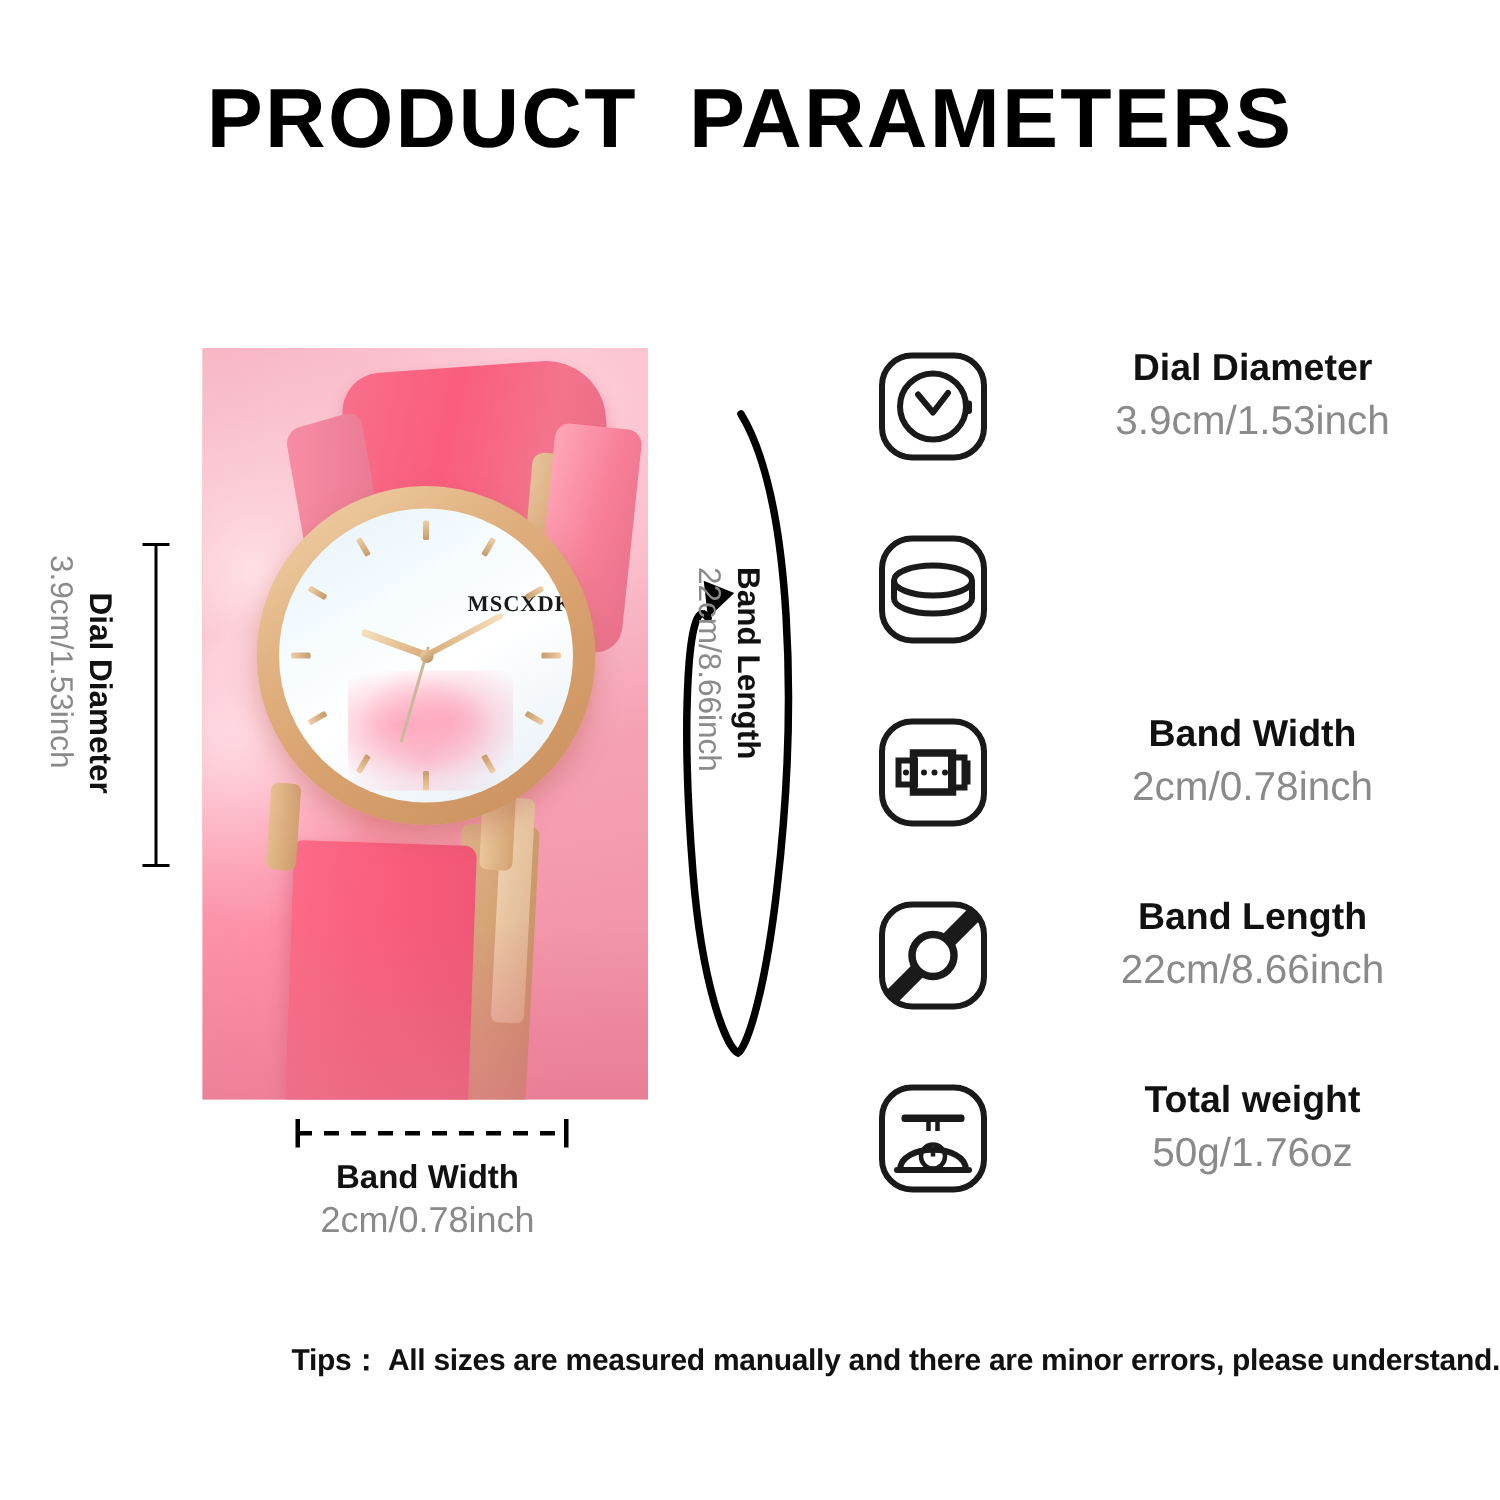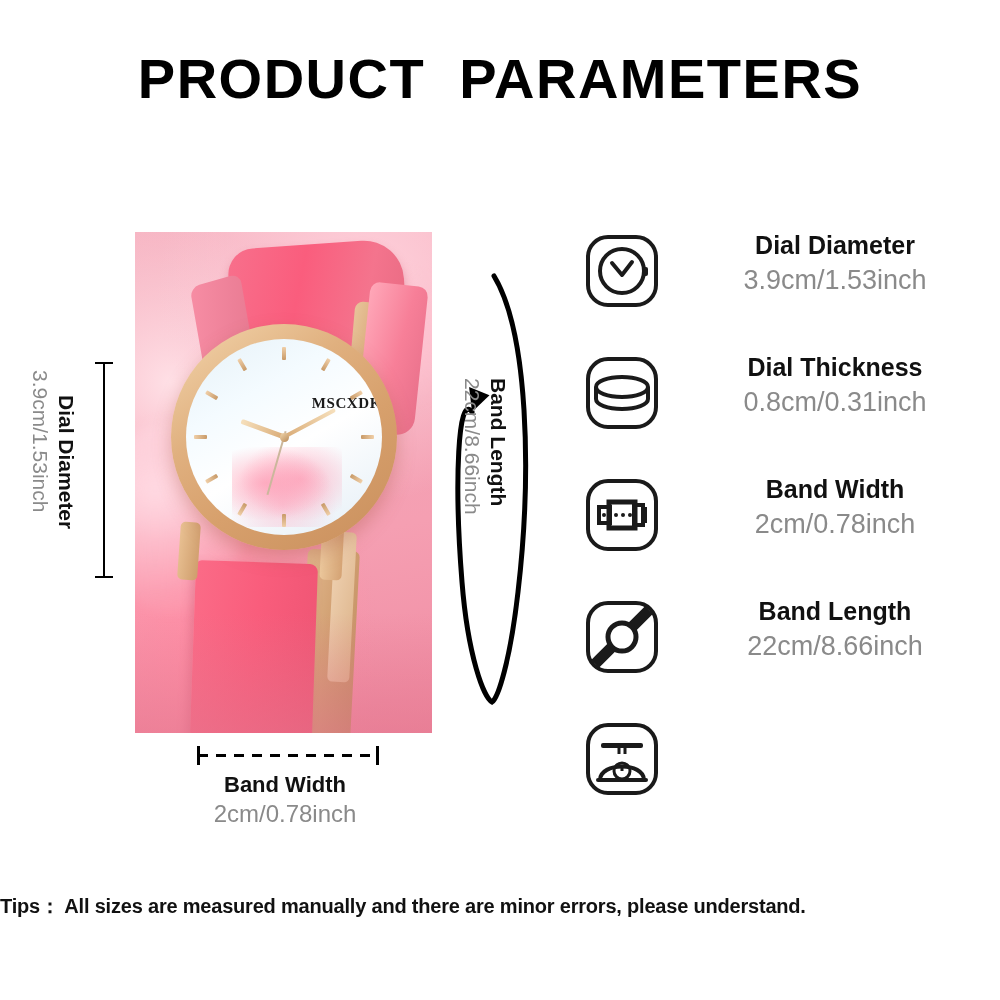--- a/index.html
+++ b/index.html
@@ -382,21 +382,21 @@
     line-height: 36px;
     white-space: nowrap;
   }
 
   
   .tips {
     position: absolute;
     left: 0;
     top: 893px;
     width: 1000px;
-    text-align: left;
+    text-align: right;
     font-size: 20px;
     font-weight: bold;
     color: #111111;
     letter-spacing: -0.2px;
   }
 </style>
 </head>
 <body>
 
 <div id="page">
@@ -483,24 +483,20 @@
     </div>
 
     <div class="spec-row">
       <div class="spec-icon">
         <svg width="78" height="78" viewBox="0 0 78 78">
           <rect x="5" y="5" width="68" height="68" rx="20" ry="20" fill="none" stroke="#1a1a1a" stroke-width="4"></rect>
           <ellipse cx="39" cy="33" rx="26" ry="10" fill="none" stroke="#1a1a1a" stroke-width="4"></ellipse>
           <path d="M13 33 L13 45 A26 10 0 0 0 65 45 L65 33" fill="none" stroke="#1a1a1a" stroke-width="4"></path>
         </svg>
       </div>
-      <div class="spec-text">
-        <div class="spec-label">Dial Thickness</div>
-        <div class="spec-value">0.8cm/0.31inch</div>
-      </div>
     </div>
 
     <div class="spec-row">
       <div class="spec-icon">
         <svg width="78" height="78" viewBox="0 0 78 78">
           <rect x="5" y="5" width="68" height="68" rx="20" ry="20" fill="none" stroke="#1a1a1a" stroke-width="4"></rect>
           <rect x="26" y="26" width="26" height="26" fill="none" stroke="#1a1a1a" stroke-width="5"></rect>
           <rect x="16" y="31" width="11" height="16" fill="none" stroke="#1a1a1a" stroke-width="4"></rect>
           <rect x="51" y="29" width="9" height="20" fill="none" stroke="#1a1a1a" stroke-width="4"></rect>
           <line x1="62" y1="31" x2="62" y2="47" stroke="#1a1a1a" stroke-width="4"></line>
@@ -536,19 +532,23 @@
         <svg width="78" height="78" viewBox="0 0 78 78">
           <rect x="5" y="5" width="68" height="68" rx="20" ry="20" fill="none" stroke="#1a1a1a" stroke-width="4"></rect>
           <rect x="18" y="23" width="42" height="5" rx="2" fill="#1a1a1a"></rect>
           <path d="M36 28 L36 34 M42 28 L42 34" stroke="#1a1a1a" stroke-width="3"></path>
           <path d="M17 60 C17 42, 61 42, 61 60 Z" fill="none" stroke="#1a1a1a" stroke-width="4"></path>
           <line x1="15" y1="60" x2="63" y2="60" stroke="#1a1a1a" stroke-width="4" stroke-linecap="round"></line>
           <circle cx="39" cy="51" r="8" fill="none" stroke="#1a1a1a" stroke-width="3"></circle>
           <line x1="39" y1="51" x2="39" y2="45" stroke="#1a1a1a" stroke-width="3"></line>
         </svg>
       </div>
+      <div class="spec-text">
+        <div class="spec-label">Total weight</div>
+        <div class="spec-value">50g/1.76oz</div>
+      </div>
     </div>
 
   </div>
 
   <div class="tips">Tips： All sizes are measured manually and there are minor errors, please understand.</div>
 
 </div>
 
 </body></html>

